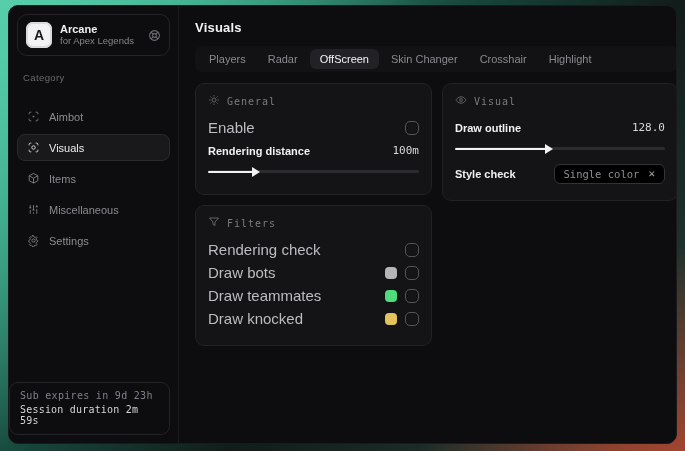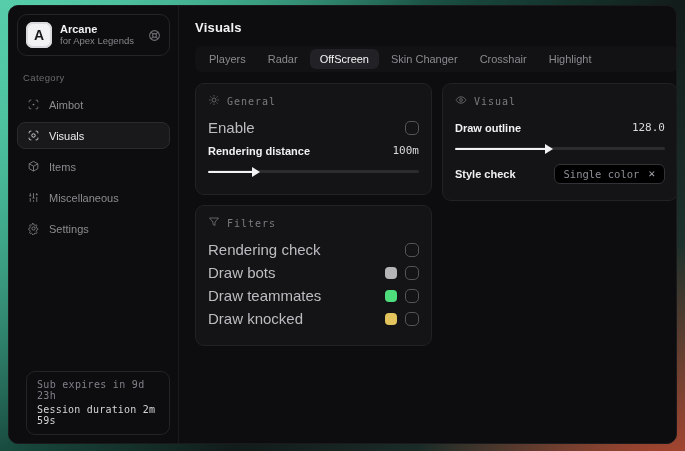--- a/index.html
+++ b/index.html
@@ -29,32 +29,32 @@
   .brand-logo {
     width:26px; height:26px; border-radius:7px; background:#f2f2f4;
     color:#1a1a1c; font-weight:bold; font-size:14px;
     display:flex; align-items:center; justify-content:center;
     box-shadow: inset 0 0 0 2px #d9d9de;
   }
   .brand-text { flex:1; line-height:1.15; }
   .brand-name { color:#f0f0f2; font-size:11px; font-weight:bold; }
   .brand-sub { color:#86868c; font-size:9.5px; }
   .brand-badge { color:#6f6f75; display:flex; }
-  .cat-label { color:#6a6a70; font-size:9.5px; margin:16px 6px 8px 6px; letter-spacing:.4px; }
+  .cat-label { color:#6a6a70; font-size:9.5px; margin:16px 6px 20px 6px; letter-spacing:.4px; }
   .nav { display:flex; flex-direction:column; gap:4px; }
   .nav-item {
     display:flex; align-items:center; gap:9px; padding:6px 9px;
     border-radius:8px; color:#8b8b91; font-size:11px; border:1px solid transparent;
     cursor:pointer;
   }
   .nav-item.active { background:#19191c; border-color:#2a2a2f; color:#ececee; }
   .nav-icon { width:13px; height:13px; display:flex; align-items:center; justify-content:center; }
   .nav-icon svg { width:13px; height:13px; stroke:currentColor; fill:none; stroke-width:1.5; }
   .side-footer {
-    position:absolute; left:17px; right:8px; bottom:8px;
+    position:absolute; left:0; right:8px; bottom:8px;
     border:1px solid #242428; border-radius:9px; padding:7px 10px 8px 10px;
     font-family:"DejaVu Sans Mono", monospace;
   }
   .side-footer .ln1 { color:#80808a; font-size:10px; letter-spacing:.3px; margin-bottom:3px; }
   .side-footer .ln2 { color:#d5d5da; font-size:10px; letter-spacing:.2px; }
   
   .main { flex:1; padding:14px 16px; position:relative; }
   .page-title { color:#f2f2f4; font-size:13px; font-weight:bold; letter-spacing:.2px; }
   .tabbar {
     margin-top:11px; background:#121214; border-radius:7px;

